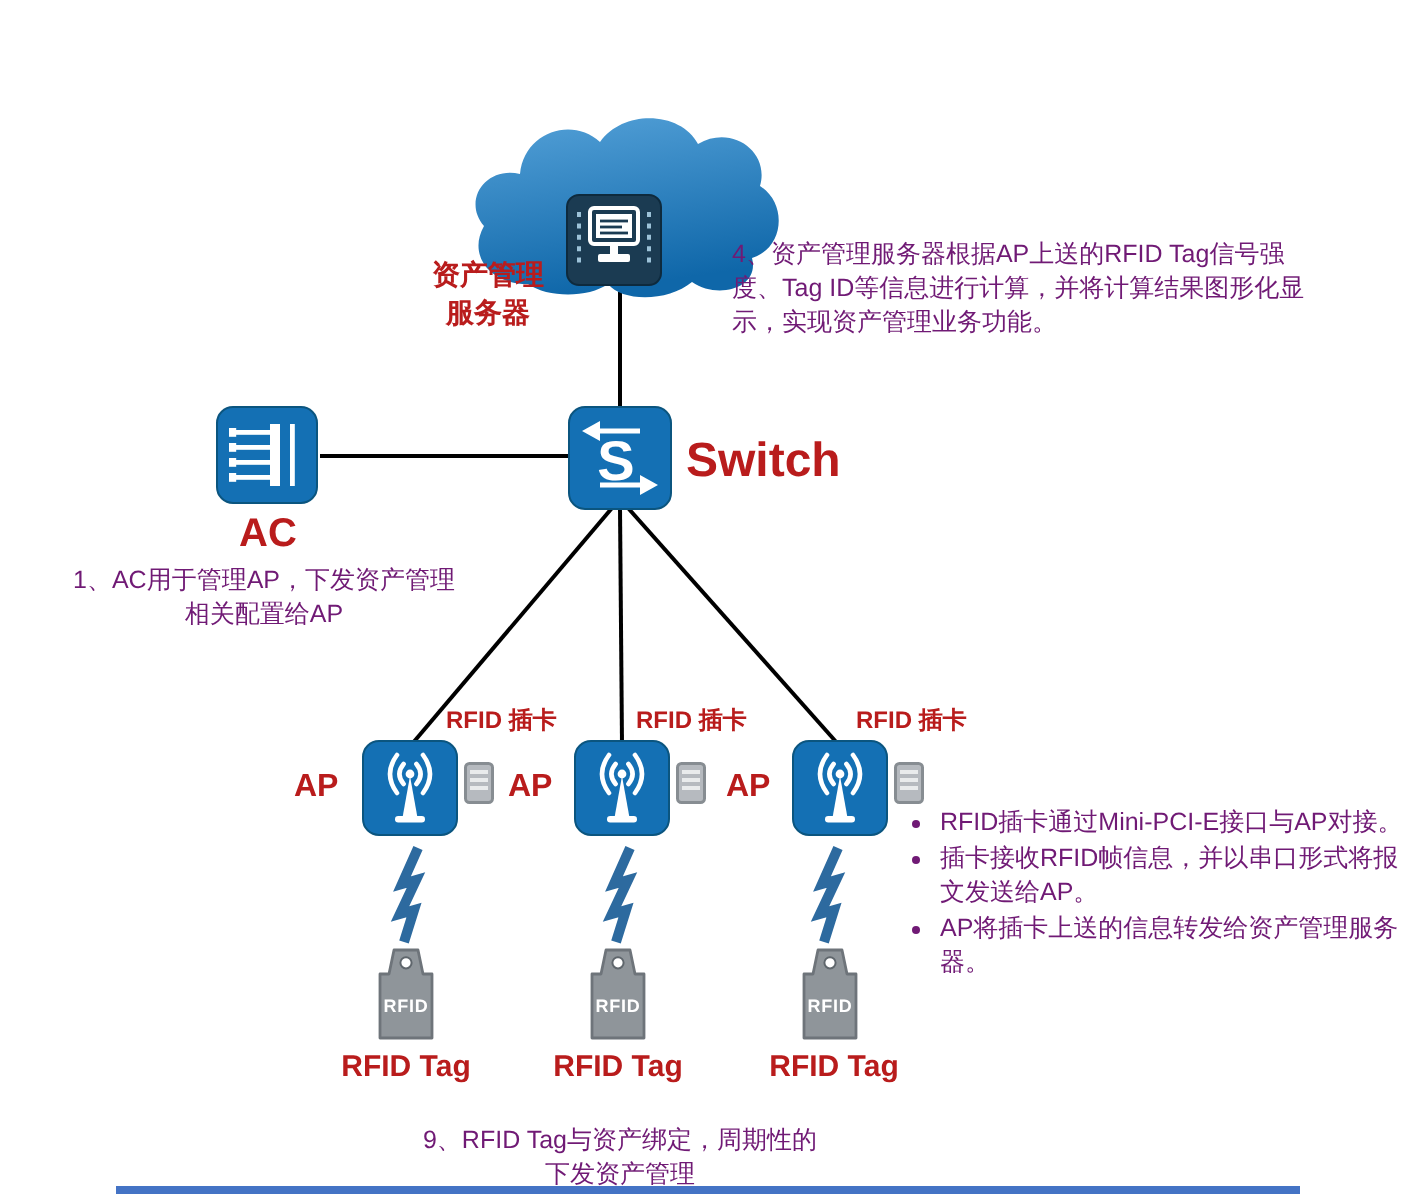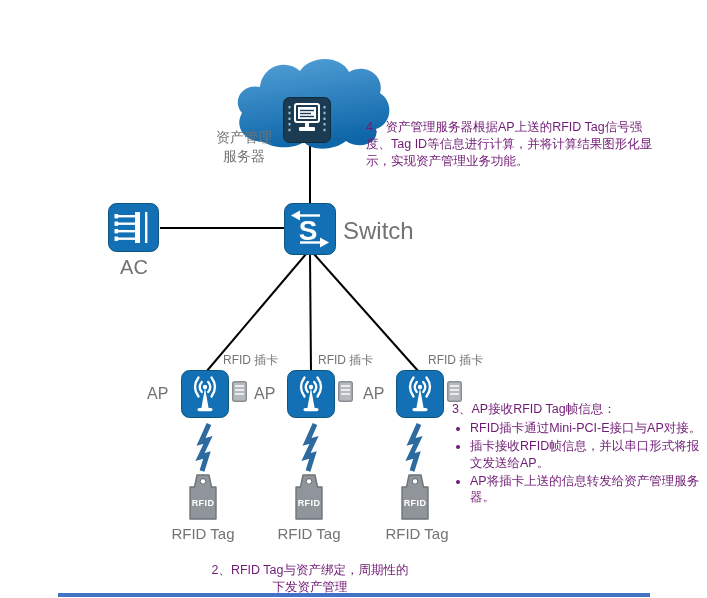--- a/index.html
+++ b/index.html
@@ -5,21 +5,21 @@
   * { margin:0; padding:0; box-sizing:border-box; }
   html,body { background:#fff; }
   .canvas {
     position:relative; width:707px; height:598px; background:#fff;
     font-family:"Liberation Sans","DejaVu Sans",sans-serif; color:#111;
     overflow:hidden;
   }
   .abs { position:absolute; }
   .note { font-size:12.5px; line-height:1.35; color:#701a75; }
   .center { text-align:center; }
-  .b { font-weight:normal; color:#737373; }
+  .b { font-weight:bold; color:#b91c1c; }
   svg { display:block; overflow:visible; }
   .link { stroke:var(--line-black,#000); stroke-width:2; }
   .bolt { fill:none; stroke:var(--bolt-blue,#2d6a9f); stroke-width:5; stroke-linejoin:miter; }
   .bullets { margin:2px 0 0 0; padding-left:18px; list-style:disc outside; }
   .bullets li { margin-bottom:1px; }
   .nowrap { white-space:nowrap; }
 </style>
 </head>
 <body>
 
@@ -86,20 +86,24 @@
       <rect x="10" y="27" width="17" height="2.4"></rect>
       <rect x="10" y="34.5" width="17" height="2.4"></rect>
       <rect x="6.5" y="11" width="3.6" height="4.4"></rect>
       <rect x="6.5" y="18.5" width="3.6" height="4.4"></rect>
       <rect x="6.5" y="26" width="3.6" height="4.4"></rect>
       <rect x="6.5" y="33.5" width="3.6" height="4.4"></rect>
     </g>
   </svg>
   <div class="abs b center" style="left:112px;top:256px;width:44px;font-size:20px">AC</div>
 
+  <div class="abs note center" style="left:26px;top:282px;width:212px">
+    <div>1、AC用于管理AP，下发资产管理</div>
+    <div>相关配置给AP</div>
+  </div>
 
   <div class="abs b" style="left:147px;top:385px;font-size:16px">AP</div>
   <div class="abs b nowrap" style="left:223px;top:352px;font-size:12px">RFID 插卡</div>
   <svg class="abs" style="left:181px;top:370px" width="48" height="48" viewBox="0 0 48 48">
     <rect x="0.5" y="0.5" width="47" height="47" rx="8" fill="var(--icon-blue,#1470b4)" stroke="var(--icon-blue-dark,#0b557f)"></rect>
     <g stroke="#fff" stroke-width="2.3" fill="none" stroke-linecap="round">
       <path d="M17.5,7.5 Q10.5,17 17.5,26.5"></path>
         <path d="M20.8,12 Q16.6,17 20.8,22"></path>
       <path d="M30.5,7.5 Q37.5,17 30.5,26.5"></path>
         <path d="M27.2,12 Q31.4,17 27.2,22"></path>
@@ -177,28 +181,27 @@
     <path d="M14,1 L26,1 L28.5,13 L33,13 L33,45 L7,45 L7,13 L11.5,13 Z" fill="var(--tag-gray,#8f959a)" stroke="#6e747a" stroke-width="1.4" stroke-linejoin="round"></path>
     <circle cx="20" cy="7.4" r="2.8" fill="#fff" stroke="#5f666c"></circle>
     <text x="20" y="32" text-anchor="middle" font-size="9" font-weight="bold" fill="#fff" letter-spacing="0.4">RFID</text>
   </svg>
 
   <div class="abs b center" style="left:158px;top:525px;width:90px;font-size:15px">RFID Tag</div>
   <div class="abs b center" style="left:264px;top:525px;width:90px;font-size:15px">RFID Tag</div>
   <div class="abs b center" style="left:372px;top:525px;width:90px;font-size:15px">RFID Tag</div>
 
   <div class="abs note" style="left:452px;top:401px;width:254px">
-    <div>3、AP接收RFID Tag帧信息：</div>
     <ul class="bullets">
       <li>RFID插卡通过Mini-PCI-E接口与AP对接。</li>
       <li>插卡接收RFID帧信息，并以串口形式将报文发送给AP。</li>
       <li>AP将插卡上送的信息转发给资产管理服务器。</li>
     </ul>
   </div>
 
   <div class="abs note center" style="left:198px;top:562px;width:224px">
-    <div>2、RFID Tag与资产绑定，周期性的</div>
+    <div>9、RFID Tag与资产绑定，周期性的</div>
     <div>下发资产管理</div>
   </div>
 
   <div class="abs" style="left:58px;top:593px;width:592px;height:4px;background:var(--accent-bar,#4473c5)"></div>
 
 </div>
 
 </body></html>

